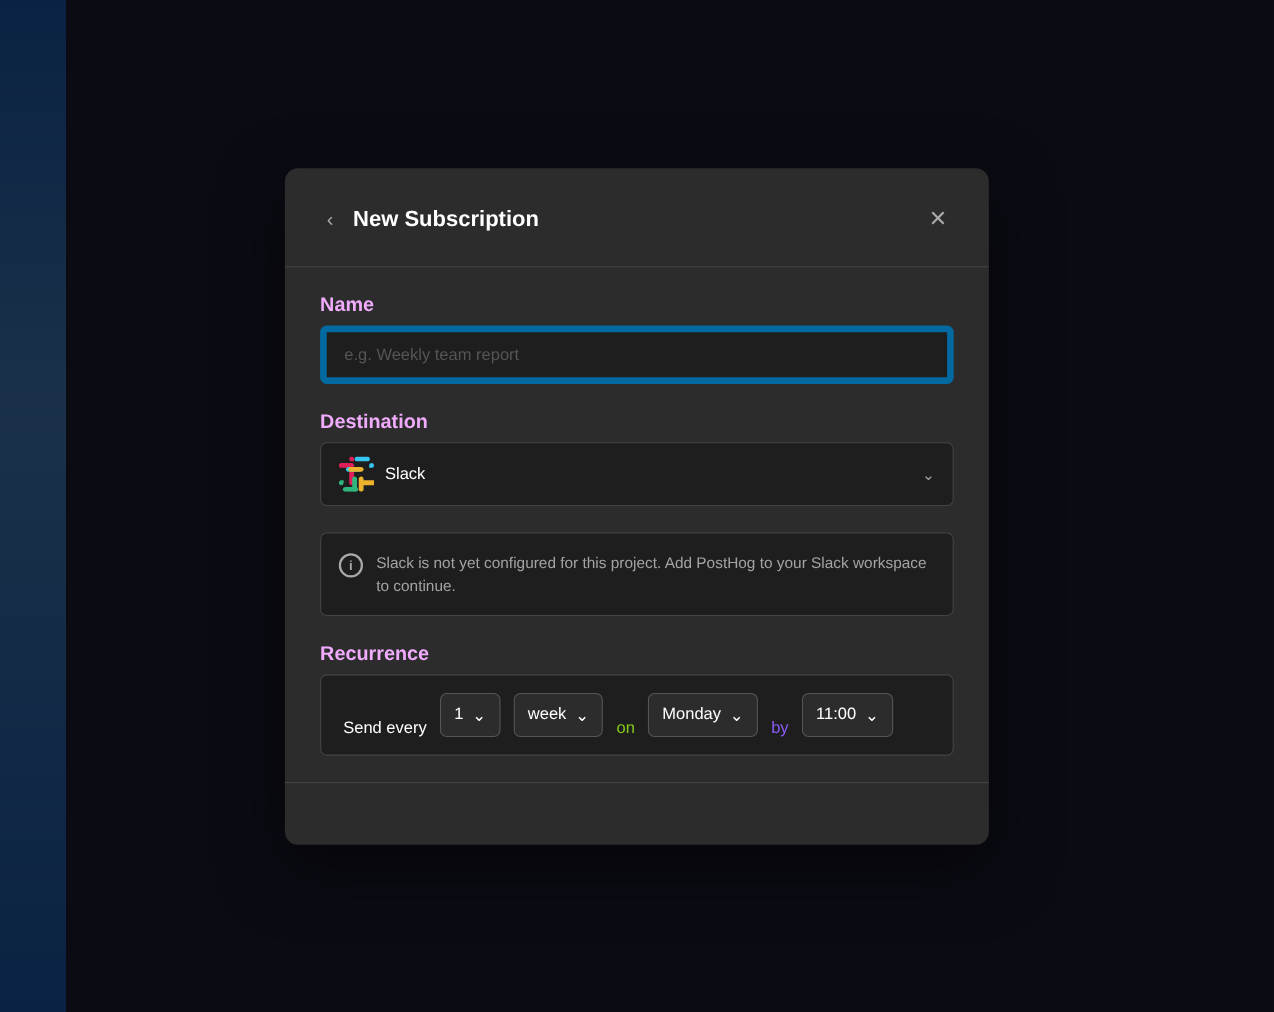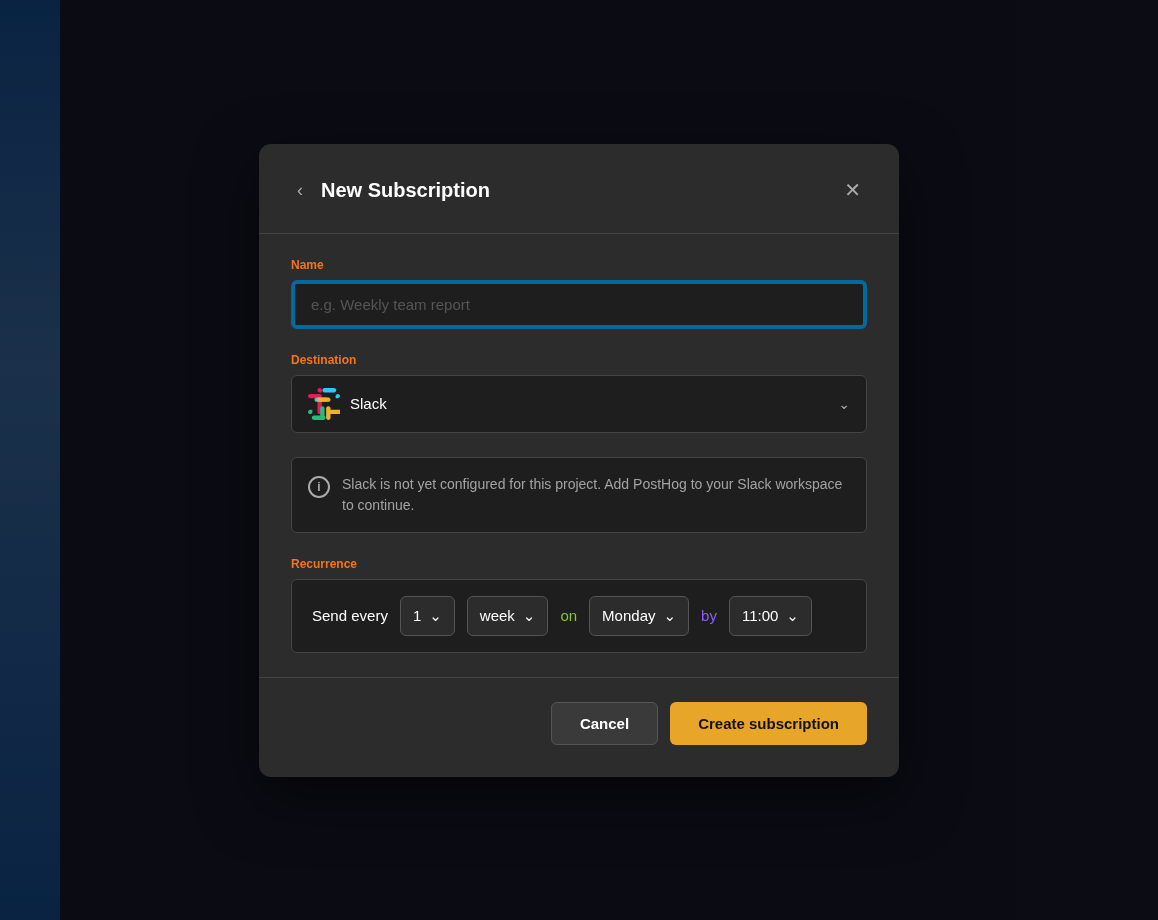--- a/index.html
+++ b/index.html
@@ -84,35 +84,35 @@
     }
 
     .divider {
       height: 1px;
       background: #444;
       margin: 0 -32px 24px;
     }
 
     
     .field-label {
-      color: #f97316;
-      font-size: 12px;
+      color: #f0abfc;
+      font-size: 18px;
       font-weight: 600;
       margin-bottom: 8px;
     }
 
     .section {
       margin-bottom: 24px;
     }
 
     
     .name-input {
       width: 100%;
       background: #1e1e1e;
-      border: 4px solid #0369a1;
+      border: 6px solid #0369a1;
       border-radius: 6px;
       padding: 12px 16px;
       color: #7dd3fc;
       font-size: 15px;
       outline: none;
     }
     .name-input::placeholder { color: #555; }
 
     
     .destination-select {
@@ -204,21 +204,21 @@
       flex-shrink: 0;
     }
 
     
     .recurrence-row {
       background: #1e1e1e;
       border: 1px solid #444;
       border-radius: 6px;
       padding: 16px 20px;
       display: flex;
-      align-items: center;
+      align-items: flex-end;
       gap: 12px;
     }
 
     .send-every-label {
       color: #ffffff;
       font-size: 15px;
       flex-shrink: 0;
     }
 
     .recurrence-select {
@@ -363,18 +363,14 @@
 
       <div class="recurrence-select">
         <span>11:00</span>
         <span>⌄</span>
       </div>
     </div>
   </div>
 
   <div class="footer-divider"></div>
 
-  <div class="modal-footer">
-    <button class="cancel-btn">Cancel</button>
-    <button class="create-btn">Create subscription</button>
-  </div>
 
 </div>
 
 </body></html>

